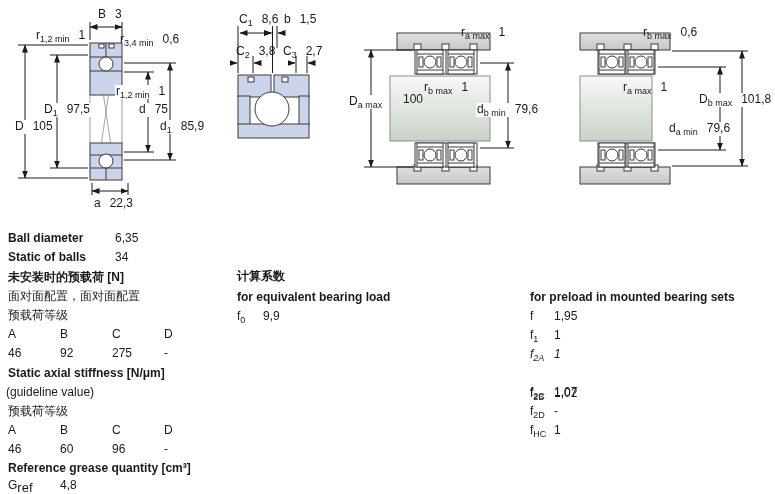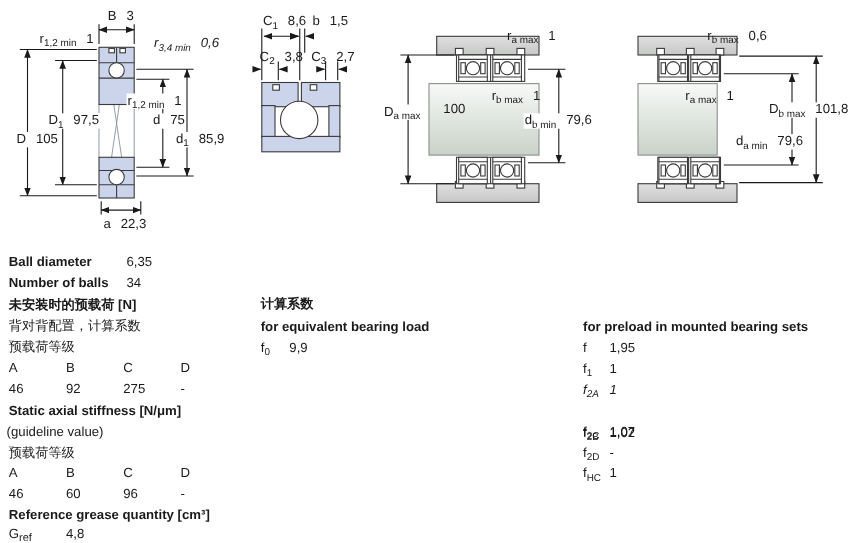--- a/index.html
+++ b/index.html
@@ -11,21 +11,21 @@
   .lbl .sub { font-size:9px; position:relative; top:3px; }
   .lbl .val { margin-left:9px; }
   .wbg { background:#fff; padding:0 1px; }
   .txt { position:absolute; font-size:12px; line-height:14px; white-space:nowrap; }
   .bold { font-weight:bold; }
   .kv .klabel { display:inline-block; width:107px; font-weight:bold; }
   .cells span { display:inline-block; width:52px; }
   .fsym { display:inline-block; min-width:24px; }
   .fsym .sub { font-size:9px; position:relative; top:3px; }
   .gsym { display:inline-block; min-width:52px; }
-  .gsym .sub { font-size:10px; position:relative; top:3px; }
+  .gsym .sub { font-size:13px; position:relative; top:3px; }
   .f0sym { display:inline-block; min-width:26px; }
   .f0sym .sub { font-size:9px; position:relative; top:3px; }
 </style>
 </head>
 <body>
 
 <div id="canvas">
 
   <svg width="775" height="215" viewBox="0 0 775 215">
     <defs>
@@ -172,49 +172,49 @@
         <line x1="720" y1="67" x2="720" y2="150" marker-start="url(#ah)" marker-end="url(#ah)"></line>
         <line x1="672" y1="51" x2="748" y2="51"></line>
         <line x1="672" y1="166" x2="748" y2="166"></line>
         <line x1="742" y1="51" x2="742" y2="166" marker-start="url(#ah)" marker-end="url(#ah)"></line>
       </g>
     </g>
   </svg>
 
   <div class="lbl" style="left:98px; top:8px;"><span>B</span><span class="sub"></span><span class="val">3</span></div>
   <div class="lbl" style="left:36px; top:29px;"><span>r</span><span class="sub">1,2 min</span><span class="val">1</span></div>
-  <div class="lbl" style="left:140px; top:33px;font-style:italic;"><span>r</span><span class="sub">3,4 min</span><span class="val">0,6</span></div>
+  <div class="lbl" style="left:120px; top:33px;"><span>r</span><span class="sub">3,4 min</span><span class="val">0,6</span></div>
   <div class="lbl wbg" style="left:115px; top:85px;"><span>r</span><span class="sub">1,2 min</span><span class="val">1</span></div>
   <div class="lbl wbg" style="left:43px; top:103px;"><span>D</span><span class="sub">1</span><span class="val">97,5</span></div>
   <div class="lbl wbg" style="left:14px; top:120px;"><span>D</span><span class="sub"></span><span class="val">105</span></div>
   <div class="lbl wbg" style="left:138px; top:103px;"><span>d</span><span class="sub"></span><span class="val">75</span></div>
   <div class="lbl wbg" style="left:159px; top:120px;"><span>d</span><span class="sub">1</span><span class="val">85,9</span></div>
   <div class="lbl" style="left:94px; top:197px;"><span>a</span><span class="sub"></span><span class="val">22,3</span></div>
 
   <div class="lbl" style="left:239px; top:13px;"><span>C</span><span class="sub">1</span><span class="val">8,6</span></div>
   <div class="lbl" style="left:284px; top:13px;"><span>b</span><span class="sub"></span><span class="val">1,5</span></div>
   <div class="lbl" style="left:236px; top:45px;"><span>C</span><span class="sub">2</span><span class="val">3,8</span></div>
   <div class="lbl" style="left:283px; top:45px;"><span>C</span><span class="sub">3</span><span class="val">2,7</span></div>
 
   <div class="lbl" style="left:461px; top:26px;"><span>r</span><span class="sub">a max</span><span class="val">1</span></div>
-  <div class="lbl" style="left:447px; top:81px;"><span>r</span><span class="sub">b max</span><span class="val">1</span></div>
+  <div class="lbl" style="left:424px; top:81px;"><span>r</span><span class="sub">b max</span><span class="val">1</span></div>
   <div class="lbl wbg" style="left:348px; top:95px;"><span>D</span><span class="sub">a max</span></div>
   <div class="lbl" style="left:403px; top:93px;"><span>100</span></div>
   <div class="lbl wbg" style="left:476px; top:103px;"><span>d</span><span class="sub">b min</span><span class="val">79,6</span></div>
 
   <div class="lbl" style="left:643px; top:26px;"><span>r</span><span class="sub">b max</span><span class="val">0,6</span></div>
   <div class="lbl" style="left:623px; top:81px;"><span>r</span><span class="sub">a max</span><span class="val">1</span></div>
   <div class="lbl wbg" style="left:698px; top:93px;"><span>D</span><span class="sub">b max</span><span class="val">101,8</span></div>
   <div class="lbl wbg" style="left:668px; top:122px;"><span>d</span><span class="sub">a min</span><span class="val">79,6</span></div>
 
   <div class="txt kv" style="left:8px; top:231px;"><span class="klabel">Ball diameter</span><span>6,35</span></div>
-  <div class="txt kv" style="left:8px; top:250px;"><span class="klabel">Number of balls</span><span>34</span></div>
+  <div class="txt kv" style="left:8px; top:250px;"><span class="klabel">Static of balls</span><span>34</span></div>
 
   <div class="txt bold" style="left:8px; top:270px;">未安装时的预载荷 [N]</div>
-  <div class="txt" style="left:8px; top:289px;">背对背配置，计算系数</div>
+  <div class="txt" style="left:8px; top:289px;">面对面配置，面对面配置</div>
   <div class="txt" style="left:8px; top:308px;">预载荷等级</div>
   <div class="txt cells" style="left:8px; top:327px;"><span>A</span><span>B</span><span>C</span><span>D</span></div>
   <div class="txt cells" style="left:8px; top:346px;"><span>46</span><span>92</span><span>275</span><span>-</span></div>
 
   <div class="txt bold" style="left:8px; top:366px;">Static axial stiffness [N/μm]</div>
   <div class="txt" style="left:6px; top:385px;">(guideline value)</div>
   <div class="txt" style="left:8px; top:404px;">预载荷等级</div>
   <div class="txt cells" style="left:8px; top:423px;"><span>A</span><span>B</span><span>C</span><span>D</span></div>
   <div class="txt cells" style="left:8px; top:442px;"><span>46</span><span>60</span><span>96</span><span>-</span></div>
 

